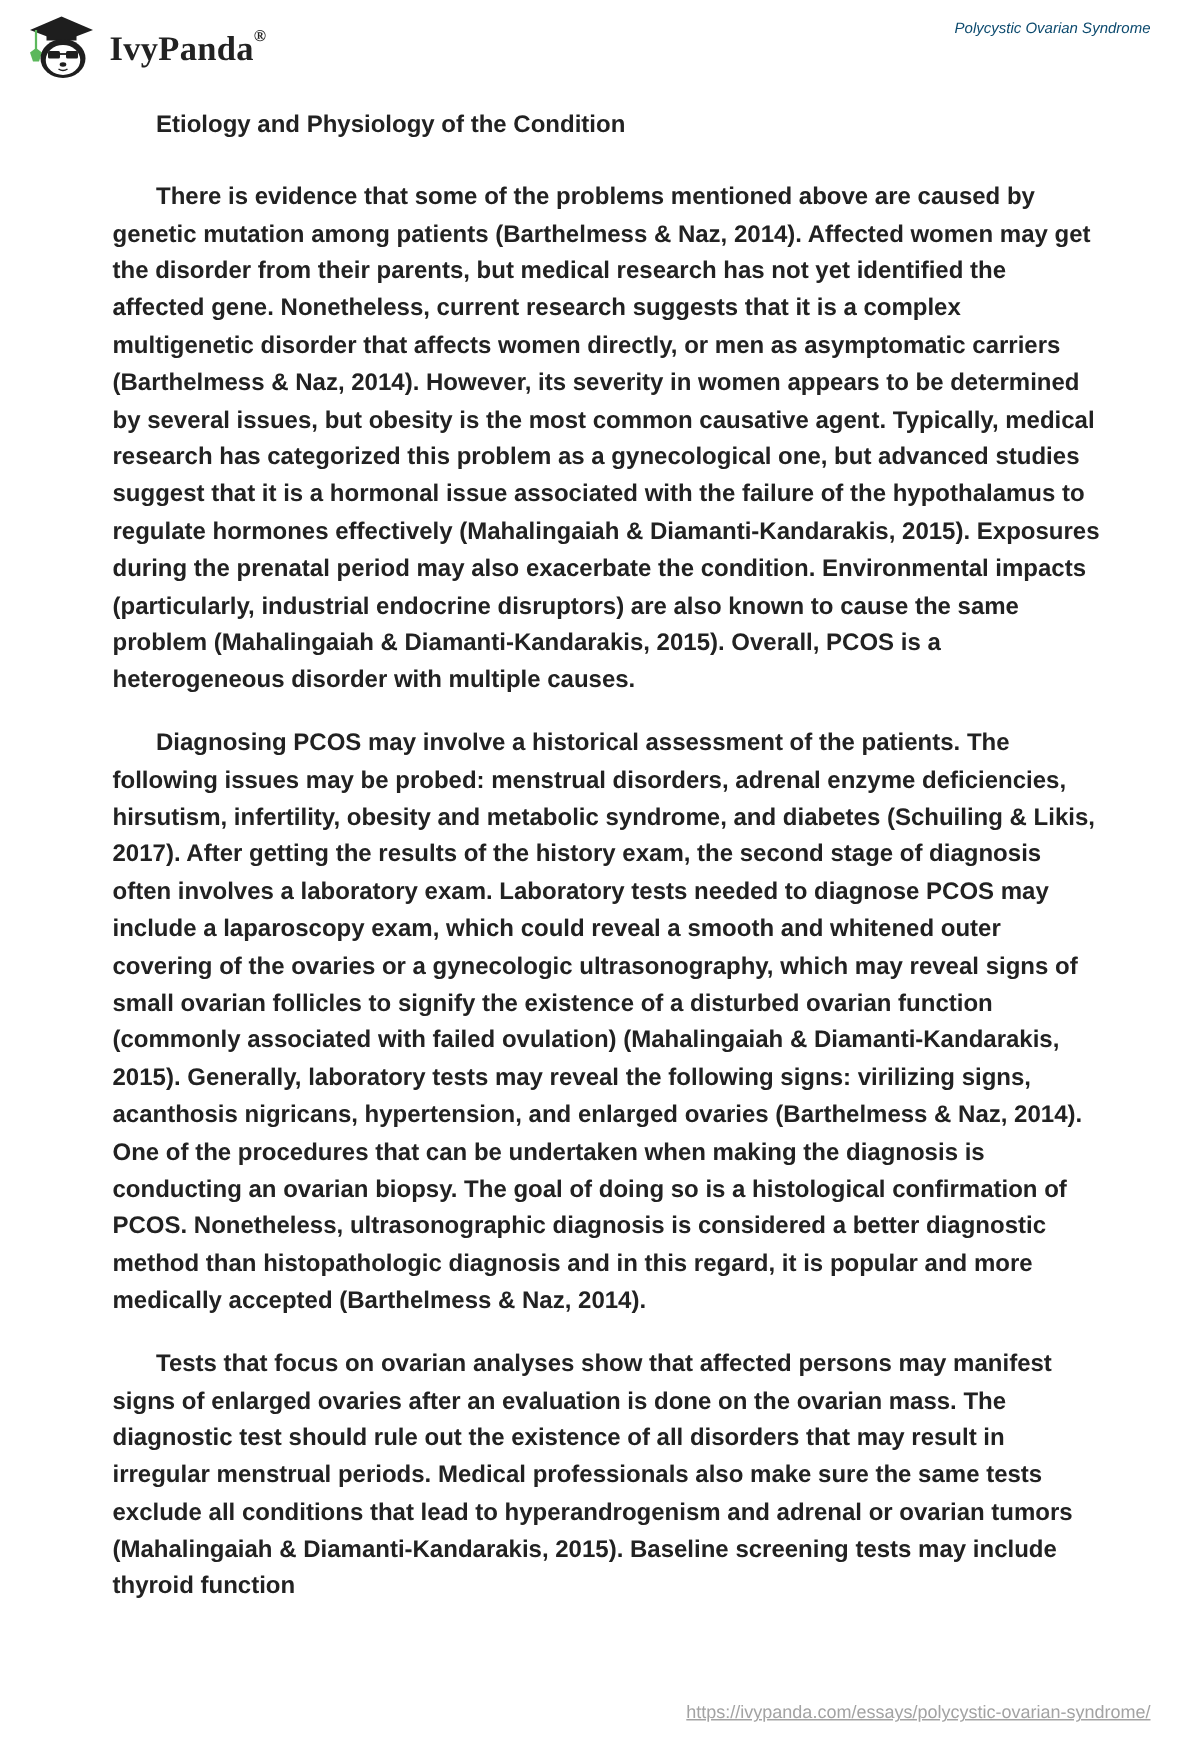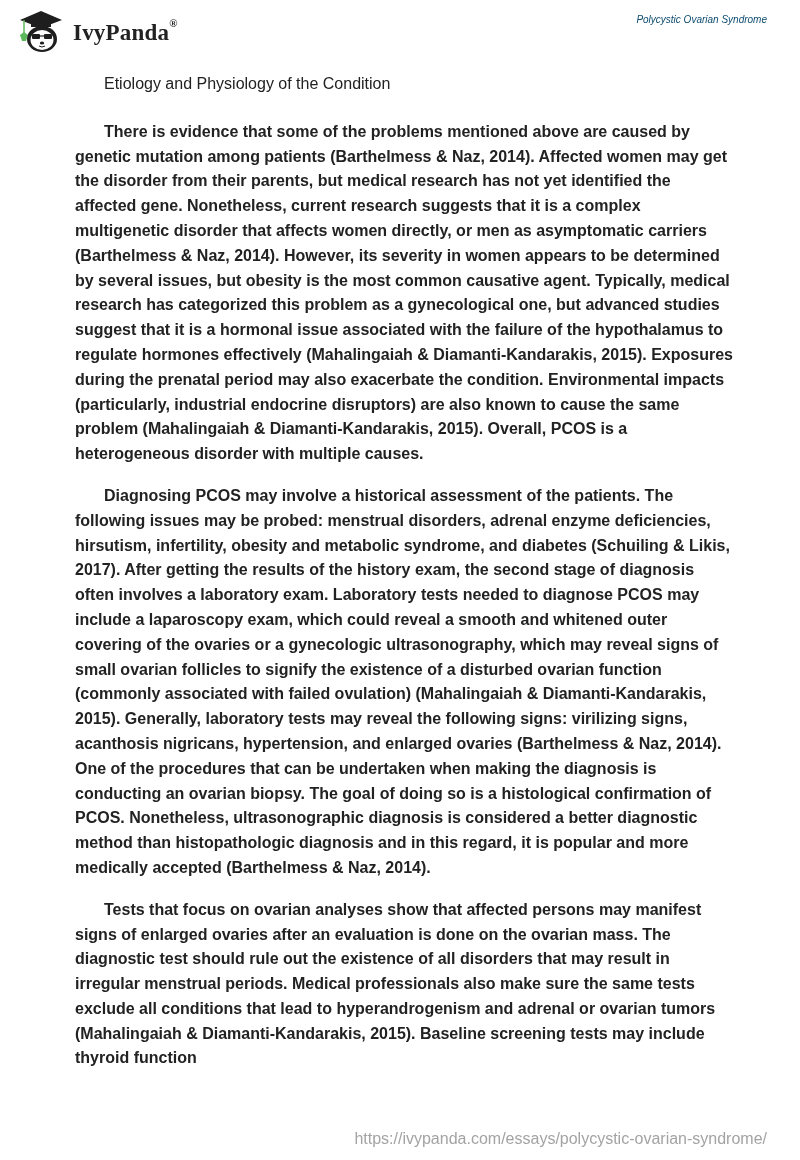--- a/index.html
+++ b/index.html
@@ -7,23 +7,23 @@
          font-family: "Liberation Sans", sans-serif; color: #222222; }
   .header { position: absolute; left: 0; top: 0; width: 800px; height: 60px; }
   .logo { position: absolute; left: 16px; top: 8px; display: flex; align-items: center; }
   .logo svg { display: block; }
   .logo-text { font-family: "Liberation Serif", serif; font-weight: bold; font-size: 23px;
                color: #222222; margin-left: 7px; letter-spacing: 0.2px; margin-top: 4px; text-align: center; }
   .logo-text sup { font-size: 11px; font-weight: bold; position: relative; top: -4px; }
   .doc-title { position: absolute; right: 33px; top: 14px; font-size: 10px; color: #0c4a6e; font-style: italic; }
   .content { position: absolute; left: 75px; top: 72px; width: 660px; font-size: 16px;
              line-height: 24.8px; color: #222222; }
-  .heading { font-weight: normal; padding-left: 29px; margin: 0 0 23px 0; font-size: 16px; }
+  .heading { font-weight: bold; padding-left: 29px; margin: 0 0 23px 0; font-size: 16px; }
   .para { margin: 0 0 17px 0; text-indent: 29px; font-weight: bold; }
-  .footer { position: absolute; right: 33px; bottom: 12px; font-size: 16px; color: #a3a3a3; }
+  .footer { position: absolute; right: 33px; bottom: 12px; font-size: 12px; color: #a3a3a3; text-decoration: underline; }
 </style>
 </head>
 <body>
 
 <div class="header">
   <div class="logo">
     <svg width="50" height="46" viewBox="0 0 50 46">
 
       <polygon points="4,12 25,3 46,12 25,20" fill="#1e1e1e"></polygon>
       <rect x="15" y="13" width="20" height="6" fill="#1e1e1e"></rect>

